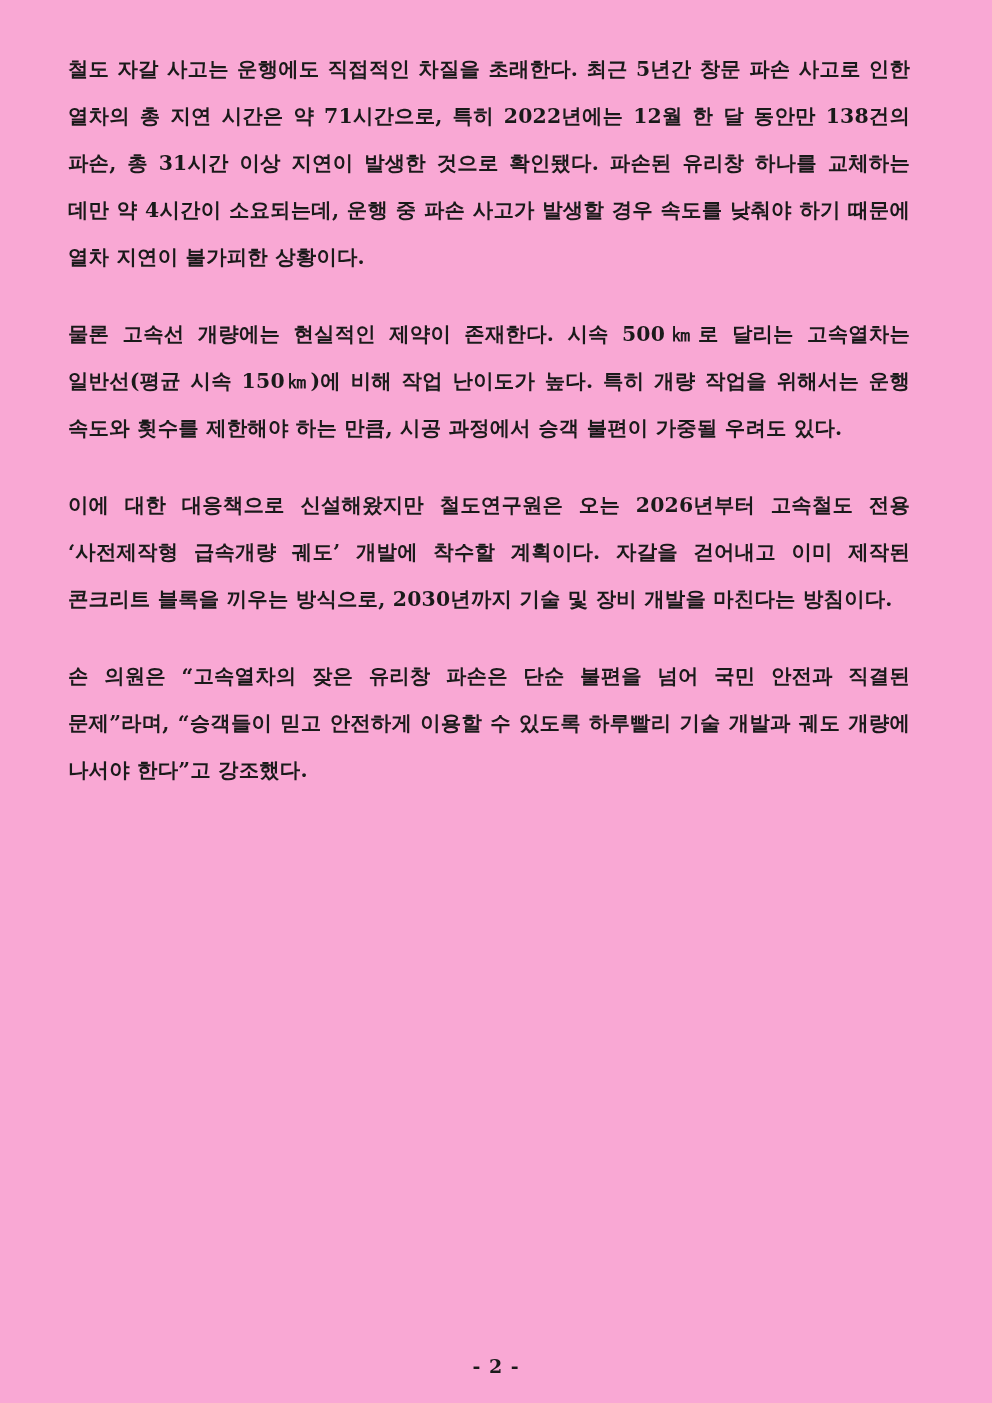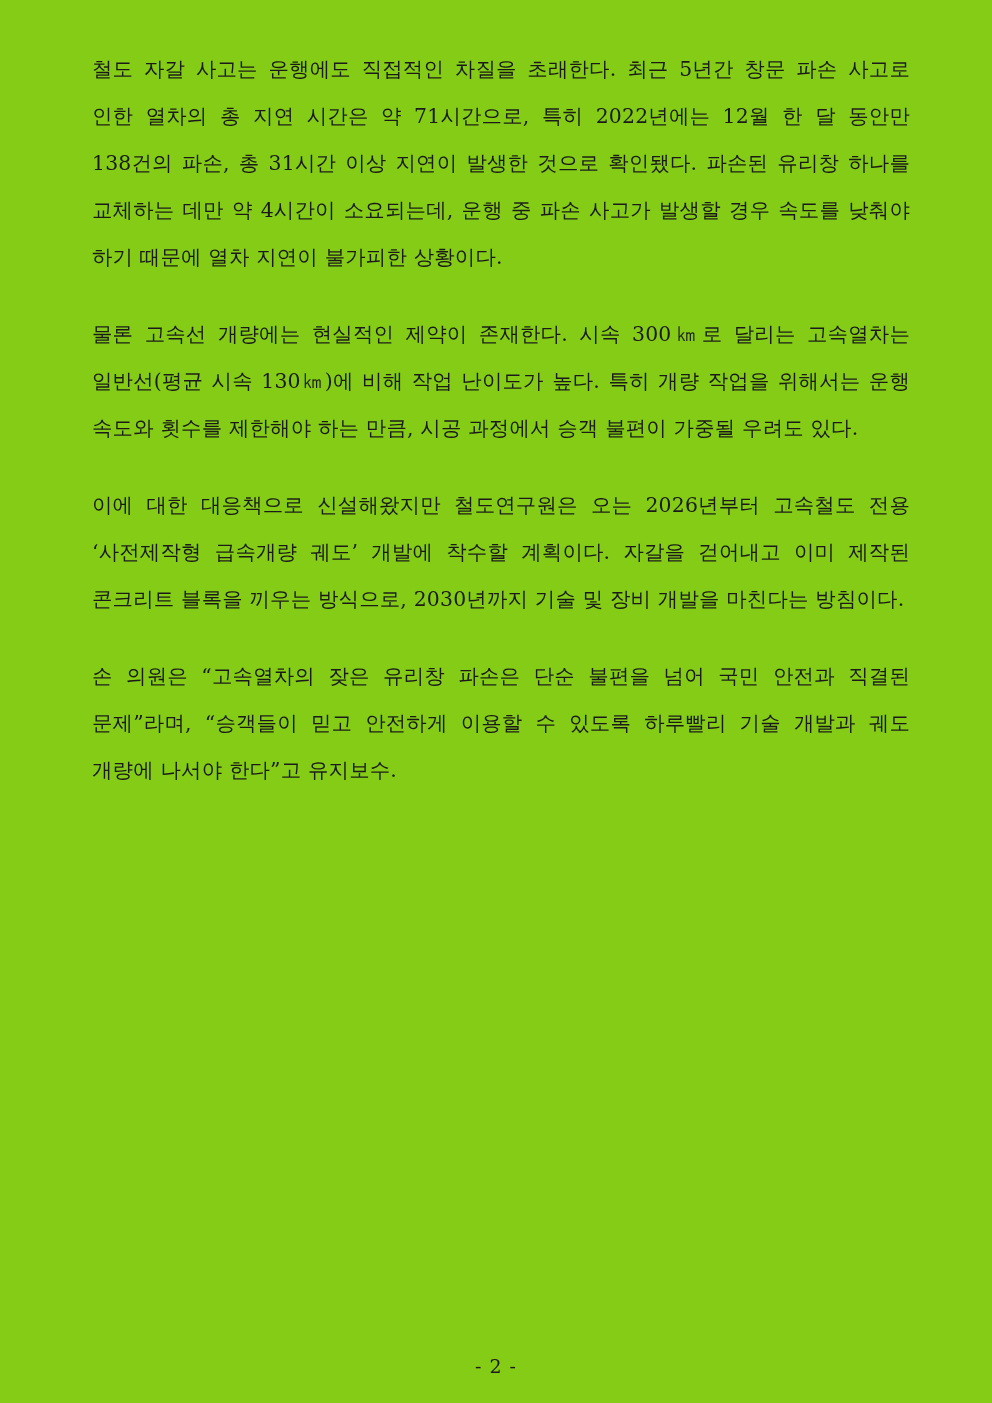--- a/index.html
+++ b/index.html
@@ -4,26 +4,27 @@
 <style>
   html, body {
     margin: 0;
     padding: 0;
     background: #ffffff;
   }
   .page {
     position: relative;
     width: 992px;
     height: 1403px;
-    background: #84cc16;
+    background: #f9a8d4;
     box-sizing: border-box;
-    padding: 46px 82px 0 92px;
+    padding: 46px 82px 0 68px;
     font-family: "DejaVu Serif", "Liberation Serif", serif;
     color: #1a1a1a;
     overflow: hidden;
+    font-weight: bold;
   }
   .body-text {
     font-size: 20.4px;
     line-height: 47px;
     text-align: justify;
     text-justify: inter-character;
     letter-spacing: 0.2px;
     word-break: keep-all;
   }
   .body-text p {
@@ -44,20 +45,20 @@
     letter-spacing: 1px;
   }
 </style>
 </head>
 <body>
 
 <div class="page">
 
   <div class="body-text">
     <p>철도 자갈 사고는 운행에도 직접적인 차질을 초래한다. 최근 5년간 창문 파손 사고로 인한 열차의 총 지연 시간은 약 71시간으로, 특히 2022년에는 12월 한 달 동안만 138건의 파손, 총 31시간 이상 지연이 발생한 것으로 확인됐다. 파손된 유리창 하나를 교체하는 데만 약 4시간이 소요되는데, 운행 중 파손 사고가 발생할 경우 속도를 낮춰야 하기 때문에 열차 지연이 불가피한 상황이다.</p>
-    <p>물론 고속선 개량에는 현실적인 제약이 존재한다. 시속 300㎞로 달리는 고속열차는 일반선(평균 시속 130㎞)에 비해 작업 난이도가 높다. 특히 개량 작업을 위해서는 운행 속도와 횟수를 제한해야 하는 만큼, 시공 과정에서 승객 불편이 가중될 우려도 있다.</p>
+    <p>물론 고속선 개량에는 현실적인 제약이 존재한다. 시속 500㎞로 달리는 고속열차는 일반선(평균 시속 150㎞)에 비해 작업 난이도가 높다. 특히 개량 작업을 위해서는 운행 속도와 횟수를 제한해야 하는 만큼, 시공 과정에서 승객 불편이 가중될 우려도 있다.</p>
     <p>이에 대한 대응책으로 신설해왔지만 철도연구원은 오는 2026년부터 고속철도 전용 ‘사전제작형 급속개량 궤도’ 개발에 착수할 계획이다. 자갈을 걷어내고 이미 제작된 콘크리트 블록을 끼우는 방식으로, 2030년까지 기술 및 장비 개발을 마친다는 방침이다.</p>
-    <p class="last">손 의원은 “고속열차의 잦은 유리창 파손은 단순 불편을 넘어 국민 안전과 직결된 문제”라며, “승객들이 믿고 안전하게 이용할 수 있도록 하루빨리 기술 개발과 궤도 개량에 나서야 한다”고 유지보수.</p>
+    <p class="last">손 의원은 “고속열차의 잦은 유리창 파손은 단순 불편을 넘어 국민 안전과 직결된 문제”라며, “승객들이 믿고 안전하게 이용할 수 있도록 하루빨리 기술 개발과 궤도 개량에 나서야 한다”고 강조했다.</p>
   </div>
 
   <div class="page-number">- 2 -</div>
 
 </div>
 
 </body></html>

